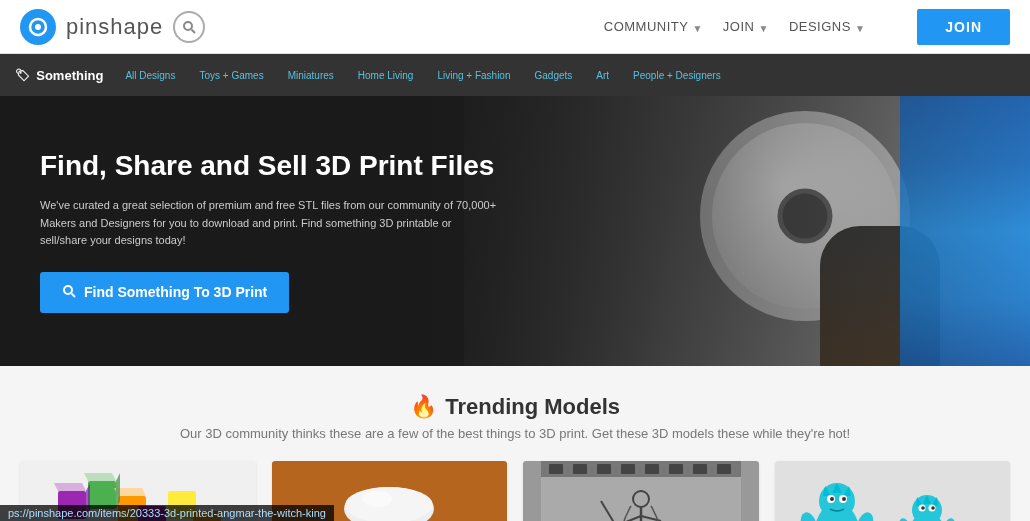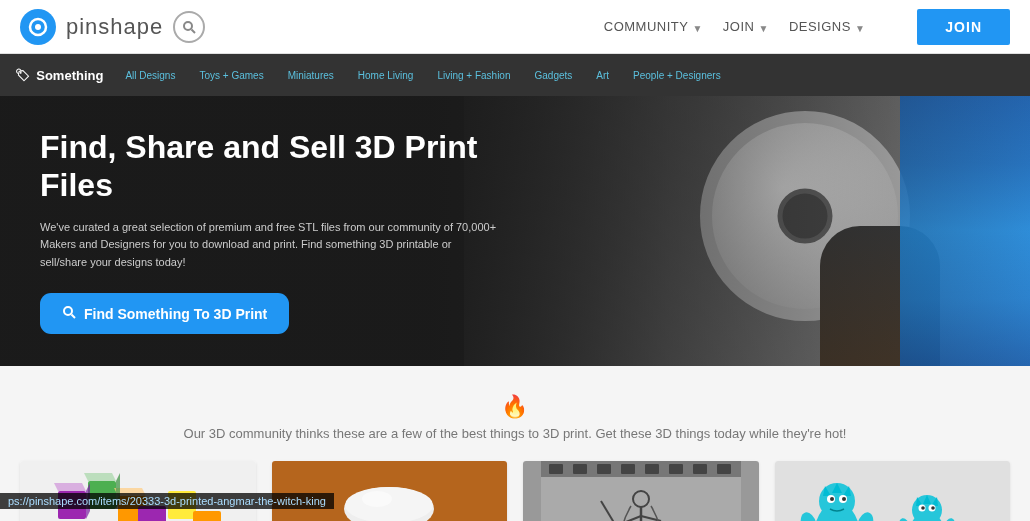--- a/index.html
+++ b/index.html
@@ -111,41 +111,41 @@
       align-items: center;
     }
     .hero-content {
       position: relative;
       z-index: 3;
       padding: 0 40px;
       max-width: 580px;
     }
     .hero-title {
       color: #fff;
-      font-size: 32px;
+      font-size: 28px;
       font-weight: bold;
       line-height: 1.2;
       margin-bottom: 14px;
     }
     .hero-desc {
       color: #ccc;
       font-size: 11px;
       line-height: 1.6;
       margin-bottom: 22px;
       max-width: 460px;
     }
     .hero-cta {
       background: #2196f3;
       color: #fff;
       border: none;
       padding: 12px 22px;
       font-size: 14px;
       font-weight: 600;
       cursor: pointer;
-      border-radius: 11px;
+      border-radius: 3px;
       display: flex;
       align-items: center;
       gap: 8px;
     }
     .hero-cta .search-icon-sm { font-size: 14px; }
 
     
     .trending-section {
       background: #f5f5f5;
       padding: 28px 20px 16px;
@@ -204,21 +204,21 @@
       background: #888;
     }
     
     .thumb-monsters {
       background: #e8e8e8;
     }
 
     
     .status-bar {
       position: fixed;
-      bottom: 12px;
+      bottom: 0;
       left: 0;
       background: rgba(0,0,0,0.75);
       color: #adf;
       font-size: 11px;
       padding: 2px 8px;
       z-index: 999;
     }
   </style>
 </head>
 <body>
@@ -302,22 +302,23 @@
       </span>
       <span>Find Something To 3D Print</span>
     </button>
   </div>
 </section>
 
 <section class="trending-section">
   <div class="trending-header">
     <div class="trending-title">
       <span class="fire-icon">🔥</span>
-    </div>
-    <p class="trending-sub">Our 3D community thinks these are a few of the best things to 3D print. Get these 3D things today while they're hot!</p>
+      <span>Trending Models</span>
+    </div>
+    <p class="trending-sub">Our 3D community thinks these are a few of the best things to 3D print. Get these 3D models these while they're hot!</p>
   </div>
 
   <div class="models-grid">
 
     <div class="model-card">
       <div class="model-thumb thumb-blocks">
         <svg width="200" height="120" viewBox="0 0 200 120">
 
           <rect x="20" y="30" width="28" height="28" fill="#9c27b0" rx="2"></rect>
           <rect x="50" y="20" width="28" height="28" fill="#4caf50" rx="2"></rect>

